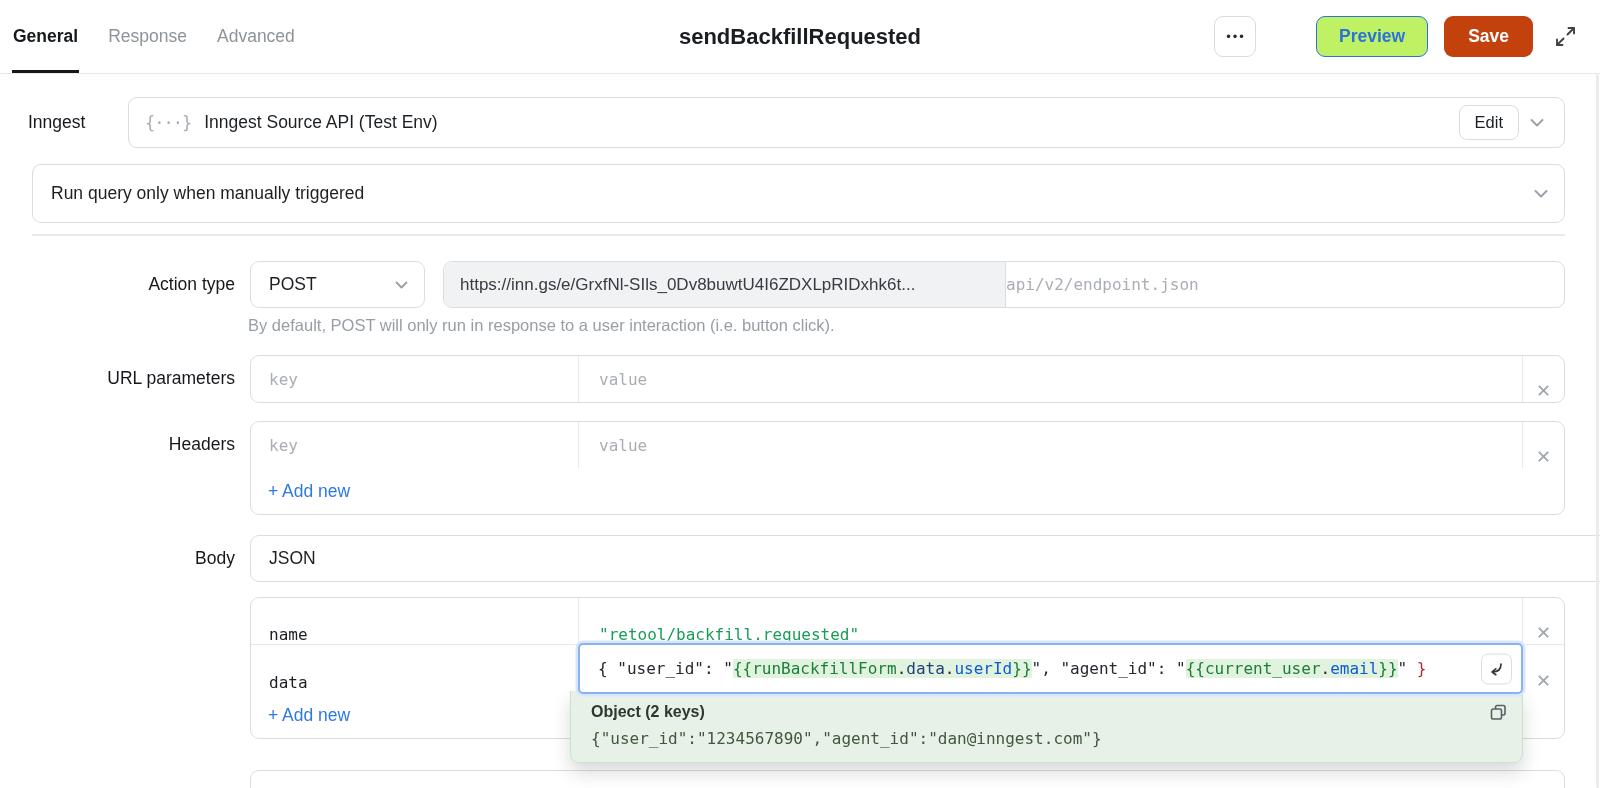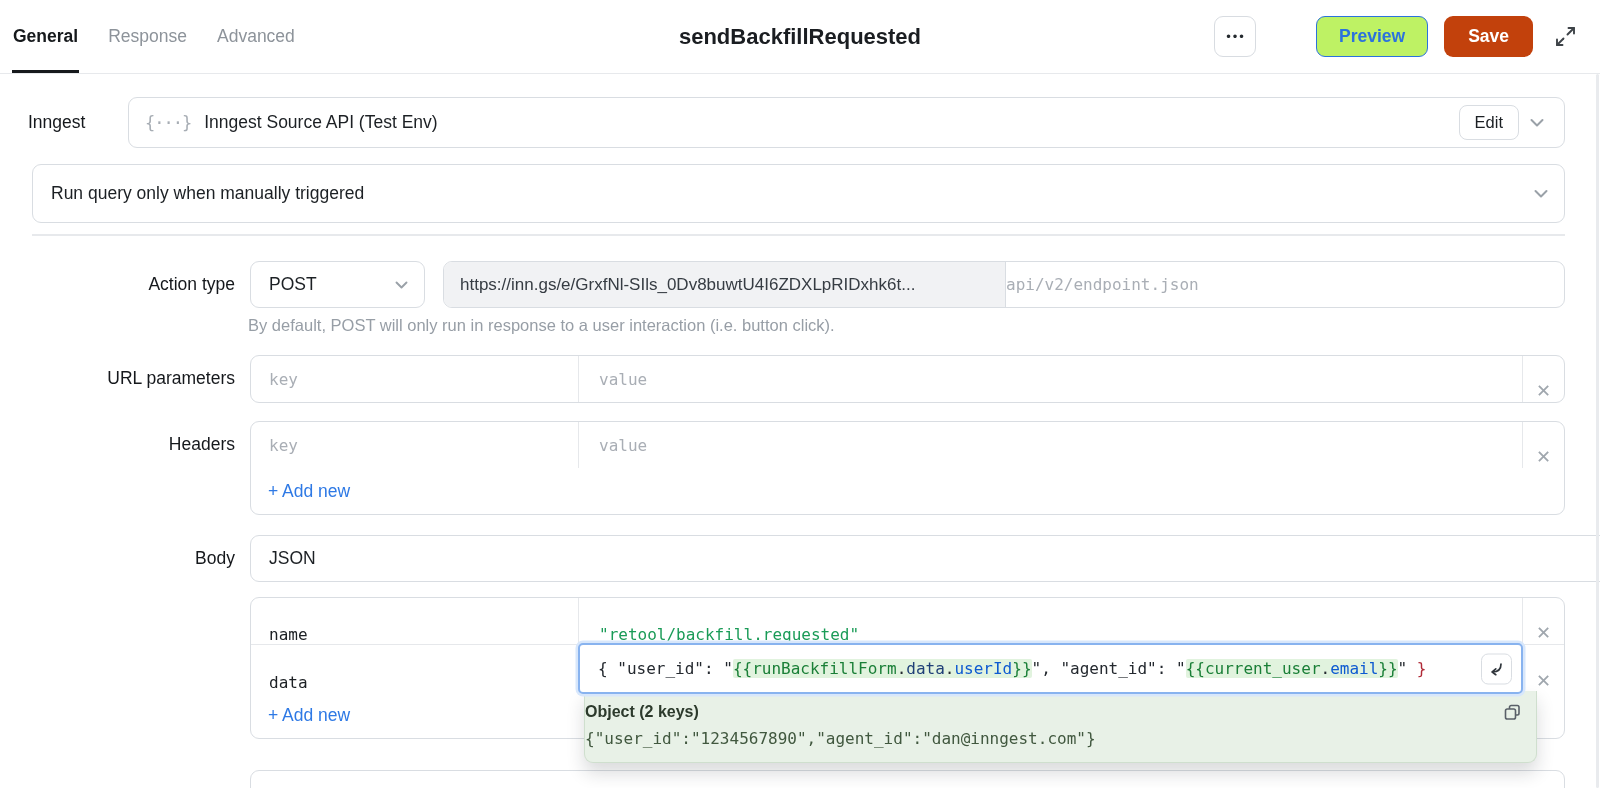--- a/index.html
+++ b/index.html
@@ -73,23 +73,23 @@
                background:#fff;border:2px solid #88b3ef;border-radius:5px;
                box-shadow:0 0 0 2.5px #d8e7fb;margin:-2px -1px;z-index:7;}
   .code-line{font-family:"DejaVu Sans Mono",monospace;font-size:16px;white-space:pre;overflow:hidden;}
   .c-d{color:#24292f;} .c-g{color:#1a7f37;} .c-b{color:#0d5ad1;} .c-b2{color:#1f3f77;} .c-r{color:#b02a37;}
   .tpl{background:#e1f3de;border-radius:2px;}
   .open-editor-btn{position:absolute;right:9px;top:50%;transform:translateY(-50%);width:31px;height:31px;
                    border:1.5px solid #d9dde2;border-radius:7px;background:#fff;display:flex;
                    align-items:center;justify-content:center;cursor:pointer;box-sizing:border-box;}
 
   
-  .popup{position:absolute;left:584px;top:691px;width:953px;background:#e8f1e7;
+  .popup{position:absolute;left:570px;top:691px;width:953px;background:#e8f1e7;
          border:1px solid #cfdfce;border-top:none;border-radius:0 0 9px 9px;
-         box-shadow:0 10px 18px rgba(25,30,36,.16);padding:12px 0 14px;box-sizing:border-box;z-index:6;}
+         box-shadow:0 10px 18px rgba(25,30,36,.16);padding:12px 20px 14px;box-sizing:border-box;z-index:6;}
   .popup-title{font-size:16px;font-weight:700;color:#2c3a2c;}
   .popup-code{margin-top:8px;font-family:"DejaVu Sans Mono",monospace;font-size:16px;color:#41583f;white-space:pre;}
   .popup-copy{position:absolute;right:13px;top:11px;cursor:pointer;display:flex;}
 
   .partial{position:absolute;left:250px;top:770px;width:1315px;height:30px;border:1.5px solid #d9dde2;
            border-radius:9px;background:#fff;box-sizing:border-box;}
   .scroll-line{position:absolute;right:1px;top:74px;width:3px;height:714px;background:#e9ebee;border-radius:2px;}
 </style>
 </head>
 <body>

